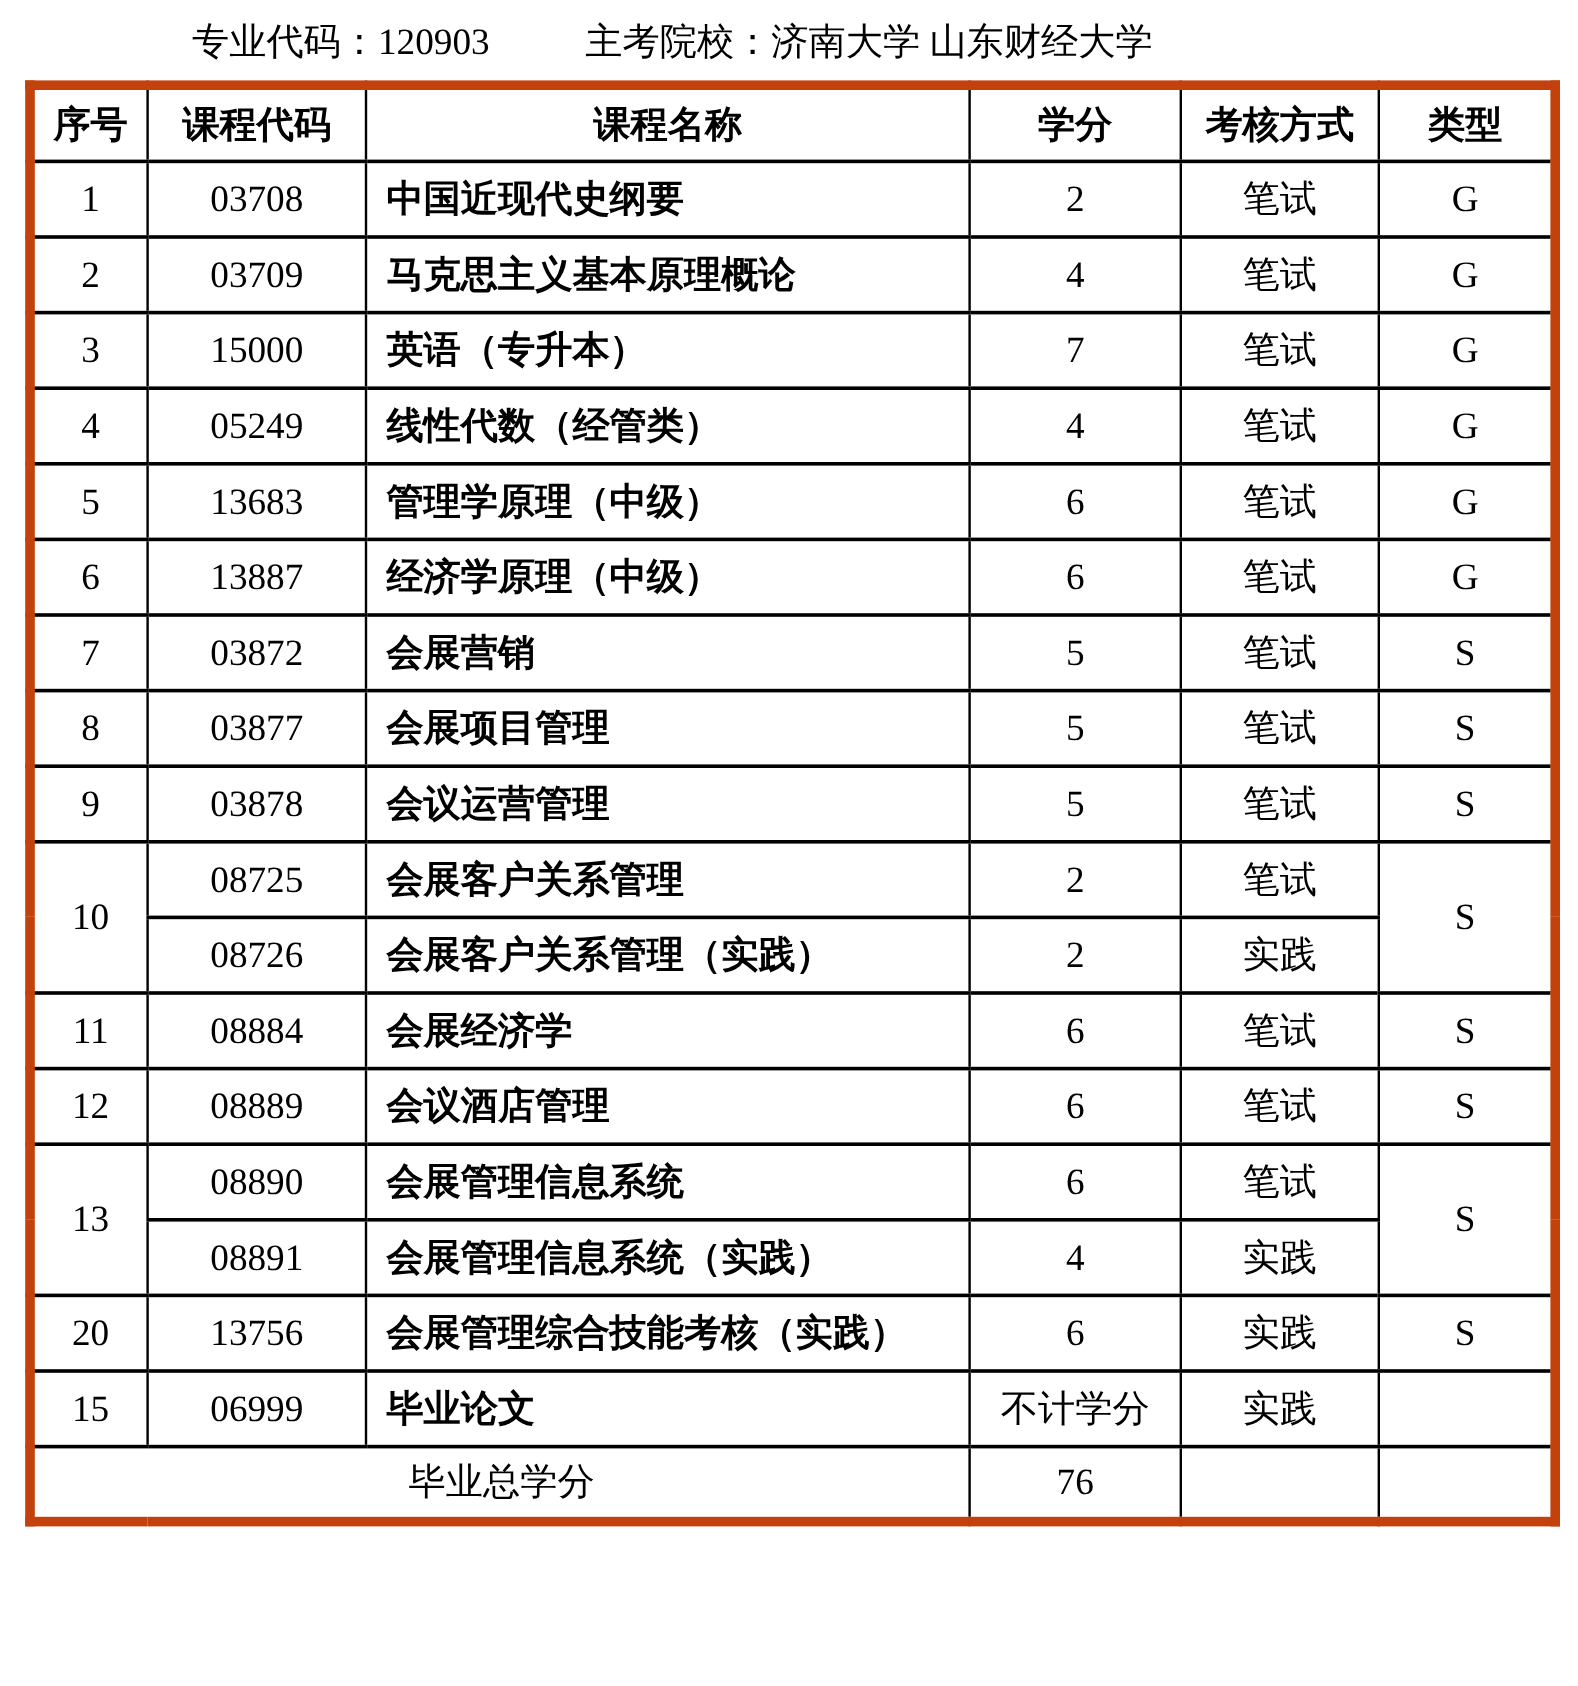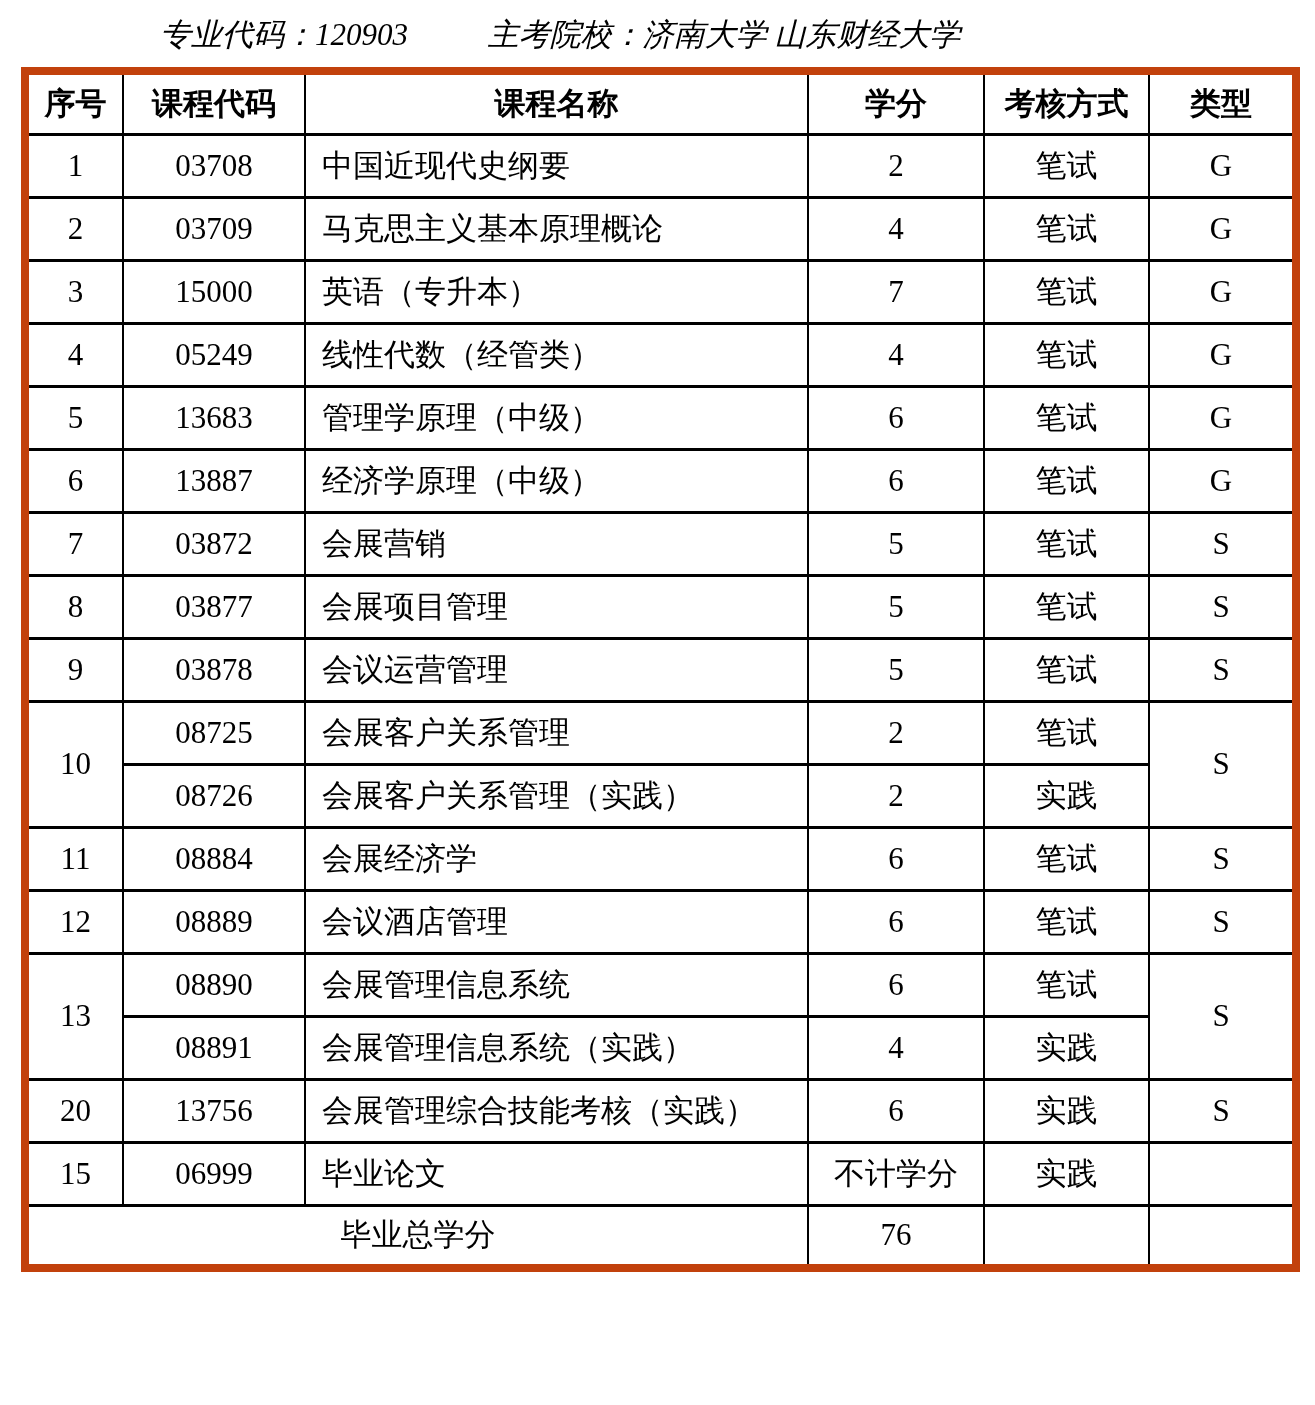--- a/index.html
+++ b/index.html
@@ -20,21 +20,20 @@
     font-size: 46px;
     line-height: 1.2;
     letter-spacing: 1px;
   }
 
   .doc-subtitle {
     margin-top: 16px;
     margin-bottom: 14px;
     padding-left: 160px;
     font-size: 31px;
-    font-style: italic;          
     line-height: 1.2;
     white-space: nowrap;
   }
   .doc-subtitle .seg2 { margin-left: 72px; }
 
   table.course-table {
     margin-left: 21px;
     width: 1271px;
     border-collapse: collapse;
     table-layout: fixed;
@@ -53,20 +52,21 @@
     white-space: nowrap;
   }
   .course-table th {
     font-family: "Liberation Sans", "DejaVu Sans", sans-serif;
     font-weight: bold;
     font-size: 31px;
   }
   .course-table td[data-name="course-name-cell"] {
     text-align: left;
     padding-left: 16px;
+    font-weight: bold;
   }
   
   col.c-seq    { width: 98px; }
   col.c-code   { width: 182px; }
   col.c-name   { width: 503px; }
   col.c-credit { width: 176px; }
   col.c-exam   { width: 165px; }
   col.c-type   { width: 147px; }
 </style>
 </head>

